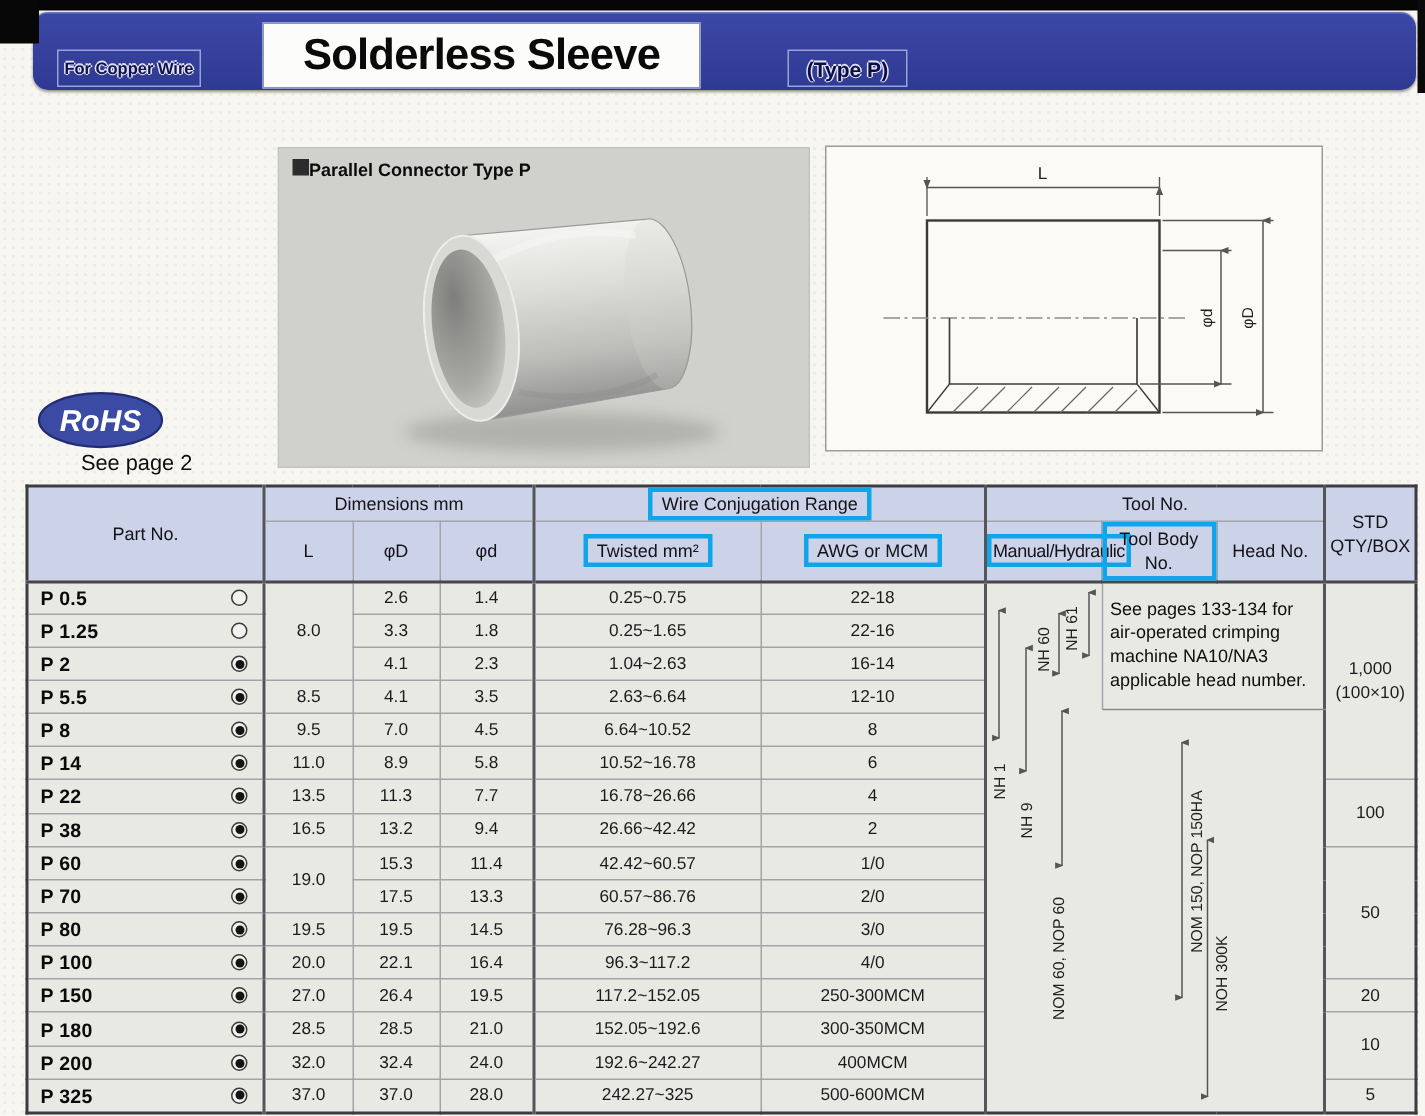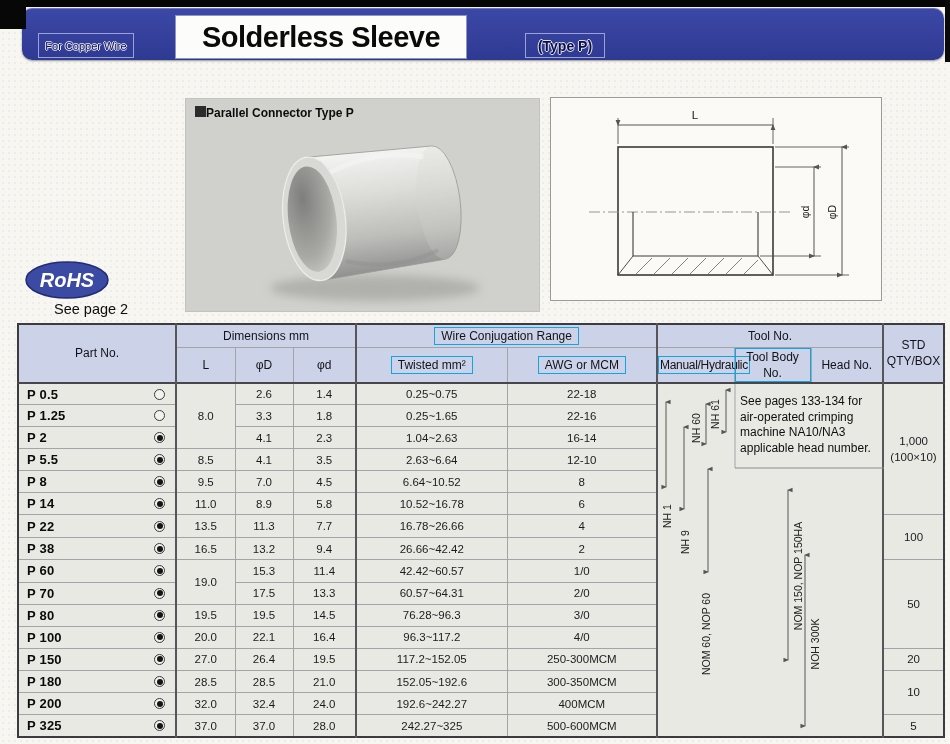--- a/index.html
+++ b/index.html
@@ -21,21 +21,21 @@
   
   .banner {
     position:absolute; left:22px; top:8px; width:922px; height:52px;
     background:linear-gradient(#3c48a6, #2e3a92);
     border-radius:10px;
     box-shadow:inset 0 1px 0 rgba(255,255,255,0.25), 0 1px 2px rgba(0,0,0,0.4);
   }
   .banner-cat {
     position:absolute; left:16px; top:25px; width:96px; height:25px;
     border:1px solid #9aa2d8; display:flex; align-items:center; justify-content:center;
-    font-size:11px; font-weight:normal; color:#10104e;
+    font-size:11px; font-weight:bold; color:#10104e;
     text-shadow:-1px 0 0 #dfe3f5, 1px 0 0 #dfe3f5, 0 -1px 0 #dfe3f5, 0 1px 0 #dfe3f5;
     white-space:nowrap;
   }
   .banner-title {
     position:absolute; left:153px; top:7px; width:292px; height:44px;
     background:#fcfcfa; border:1px solid #8d95c5;
     display:flex; align-items:center; justify-content:center;
     font-size:29px; font-weight:bold; color:#0a0a0a; letter-spacing:-0.5px;
     white-space:nowrap;
   }
@@ -79,21 +79,21 @@
     border:2px solid #3c3c40;
     font-size:11.5px; color:#1b1b1e;
   }
   table.main th, table.main td { border:1px solid #a3a3a8; text-align:center; vertical-align:middle; padding:0; }
   table.main thead th { background:#ccd3e9; font-weight:normal; font-size:12px; color:#121218; }
   table.main thead tr.h1 th { height:23px; }
   table.main thead tr.h2 th { height:25px; }
   table.main thead { border-bottom:2px solid #46464c; }
   table.main tbody tr { height:22px; }
   .sep-l { border-left:2px solid #55555a !important; }
-  .hbox { display:inline-block; border:1px solid #0ea5e9; padding:0px 6px; line-height:1.35; }
+  .hbox { display:inline-block; border:3px solid #0ea5e9; padding:0px 6px; line-height:1.35; }
   .th-small { font-size:9.5px; letter-spacing:-0.3px; }
   .th-std { font-size:11px; white-space:pre-line; line-height:1.35; }
   .c-part { text-align:center; }
   .part-flex { display:flex; align-items:center; justify-content:space-between; padding:0 10px 0 8px; }
   .pn { font-weight:bold; font-size:13px; color:#0a0a0a; letter-spacing:0.2px; }
   .mark { width:11px; height:11px; border:1.5px solid #3a3a3a; border-radius:50%; display:inline-block; position:relative; background:#f2f2ee; flex:0 0 auto; }
   .mark-jis::after { content:""; position:absolute; left:1.5px; top:1.5px; right:1.5px; bottom:1.5px; background:#141414; border-radius:50%; }
   .c-std { white-space:pre-line; line-height:1.4; }
   .c-tool { padding:0 !important; vertical-align:top !important; position:relative; }
   .tool-wrap { position:relative; width:226px; height:352px; }
@@ -403,21 +403,21 @@
     </tr>
     <tr>
       <td class="c-part">
           <div class="part-flex">
             <span class="pn">P 70</span>
             <span class="mark mark-jis"></span>
           </div>
         </td>
       <td>17.5</td>
       <td>13.3</td>
-      <td class="sep-l">60.57~64.31</td>
+      <td class="sep-l">60.57~86.76</td>
       <td>2/0</td>
     </tr>
     <tr>
       <td class="c-part">
           <div class="part-flex">
             <span class="pn">P 80</span>
             <span class="mark mark-jis"></span>
           </div>
         </td>
       <td class="sep-l">19.5</td>

